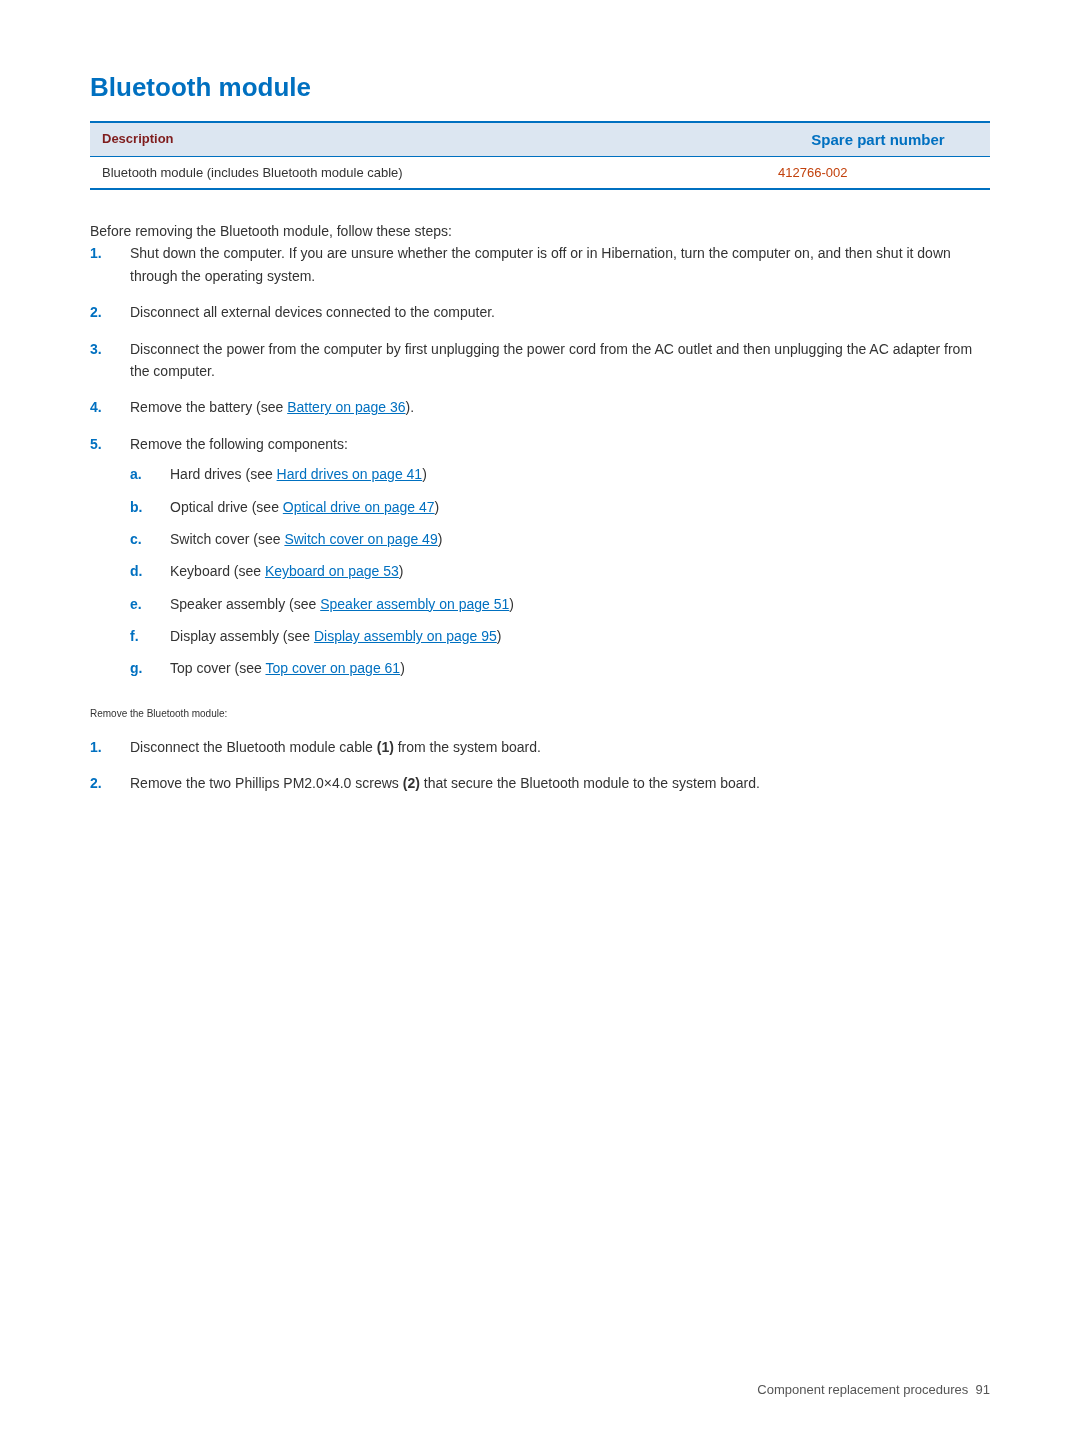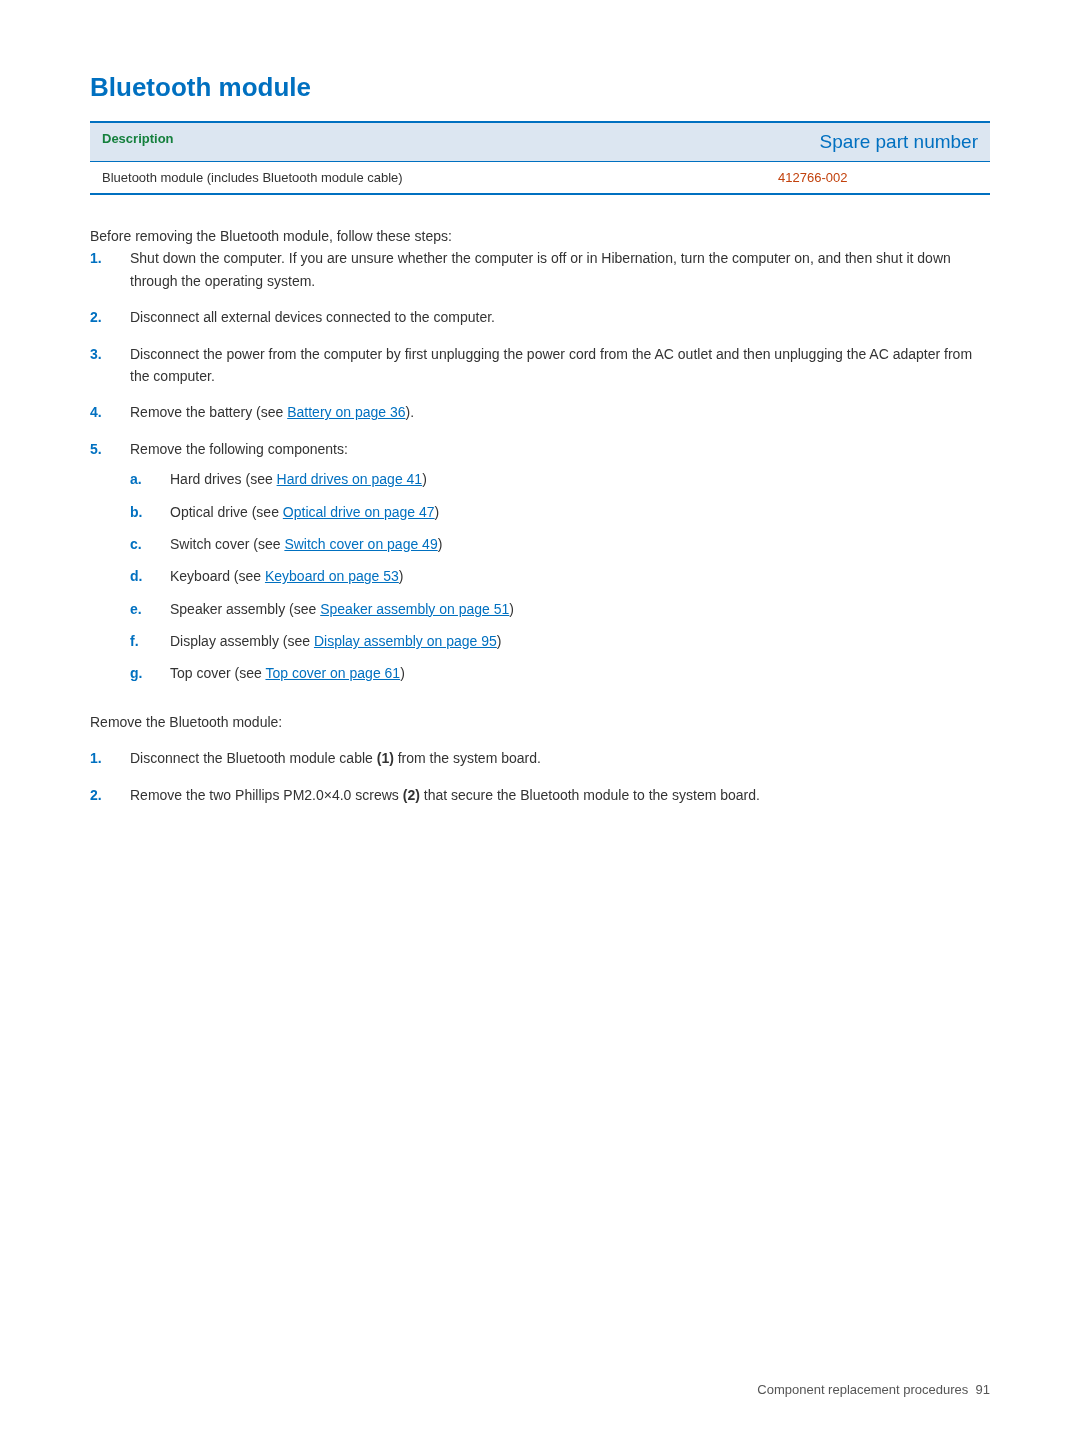--- a/index.html
+++ b/index.html
@@ -40,30 +40,30 @@
     .table-header {
       display: flex;
       background: #dce6f1;
       padding: 8px 12px;
       border-bottom: 1px solid #0070c0;
     }
 
     .table-header .col-description {
       flex: 1;
       font-weight: bold;
-      color: #15803d;
+      color: #7f1d1d;
       font-size: 13px;
     }
 
     .table-header .col-spare {
       width: 200px;
-      font-weight: normal;
-      color: #0070c0;
-      font-size: 19px;
-      text-align: right;
+      font-weight: bold;
+      color: #0070c0;
+      font-size: 15px;
+      text-align: center;
     }
 
     .table-row {
       display: flex;
       padding: 8px 12px;
       background: #ffffff;
     }
 
     .table-row .col-description {
       flex: 1;
@@ -131,21 +131,21 @@
       font-size: 14px;
       line-height: 1.6;
     }
 
     a {
       color: #0070c0;
       text-decoration: underline;
     }
 
     .section-label {
-      font-size: 14px;
+      font-size: 10px;
       margin-bottom: 14px;
       line-height: 1.6;
     }
 
     .page-footer {
       position: absolute;
       bottom: 40px;
       right: 90px;
       font-size: 13px;
       color: #555;

